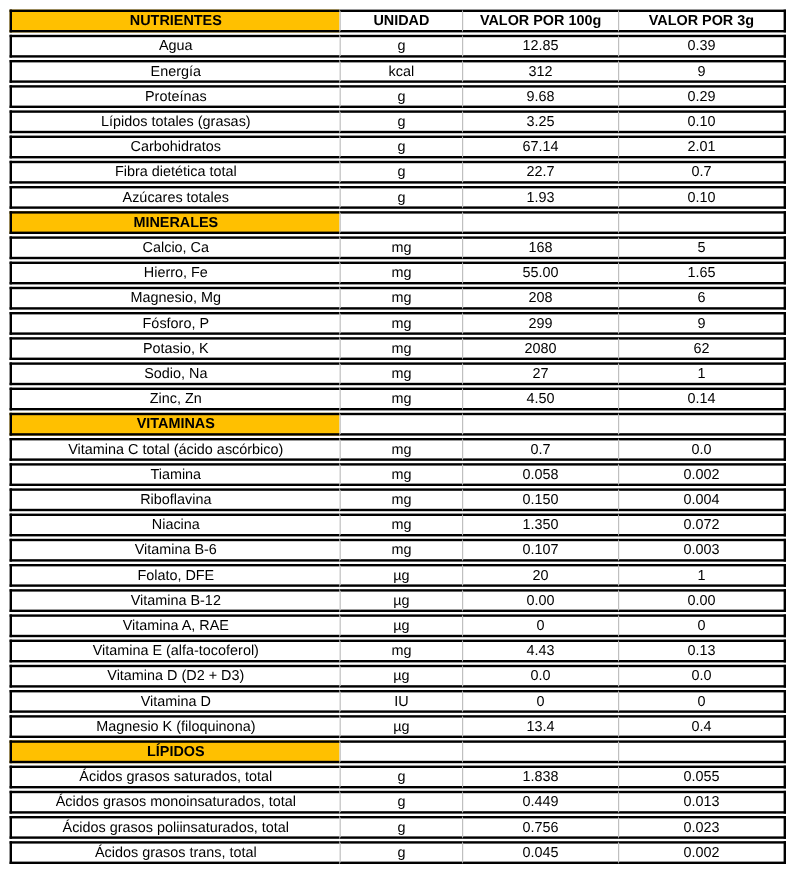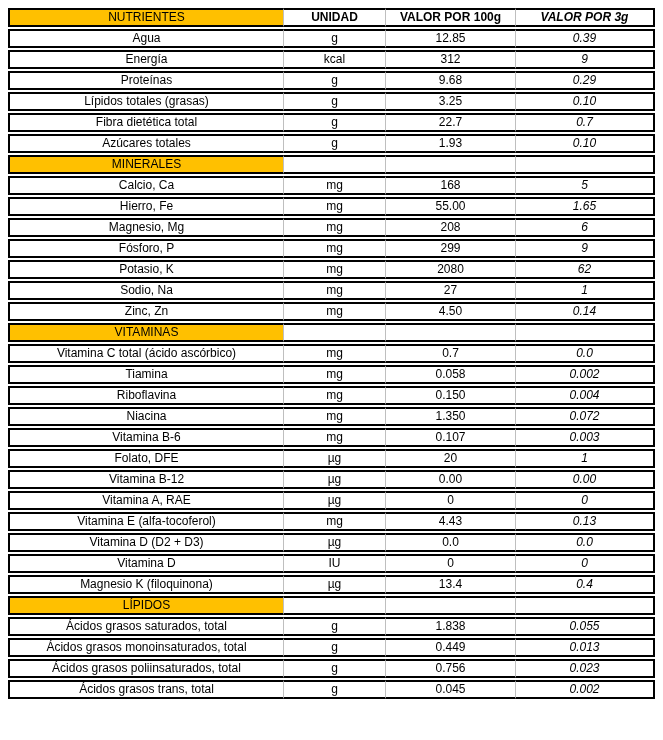--- a/index.html
+++ b/index.html
@@ -38,28 +38,27 @@
     background: #ffffff;
   }
   th + th, td + td {
     border-left: 1px solid var(--grid-light, #BFBFBF);
   }
   th:first-child, td:first-child {
     border-left: 2px solid var(--border-dark, #000000);
   }
   th:last-child, td:last-child {
     border-right: 2px solid var(--border-dark, #000000);
-    font-style: italic;
   }
   th {
     font-weight: bold;
   }
   .section-cell {
     background: var(--section-bg, #FFC000);
-    font-weight: normal;
+    font-weight: bold;
   }
 </style>
 </head>
 <body>
 
 <div class="page">
   <table class="nutrition">
     <colgroup>
       <col class="c1">
         <col class="c2">
@@ -93,20 +92,26 @@
           <td>9.68</td>
           <td>0.29</td>
         </tr>
         <tr>
           <td>Lípidos totales (grasas)</td>
           <td>g</td>
           <td>3.25</td>
           <td>0.10</td>
         </tr>
         <tr>
+          <td>Carbohidratos</td>
+          <td>g</td>
+          <td>67.14</td>
+          <td>2.01</td>
+        </tr>
+        <tr>
           <td>Fibra dietética total</td>
           <td>g</td>
           <td>22.7</td>
           <td>0.7</td>
         </tr>
         <tr>
           <td>Azúcares totales</td>
           <td>g</td>
           <td>1.93</td>
           <td>0.10</td>

